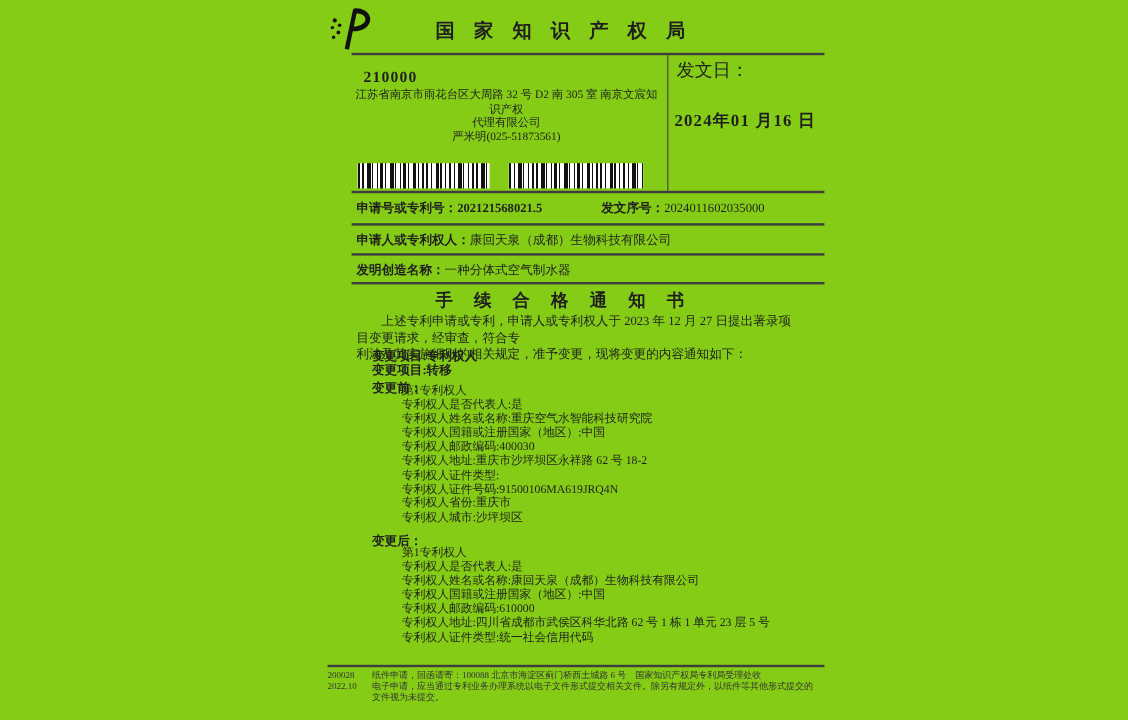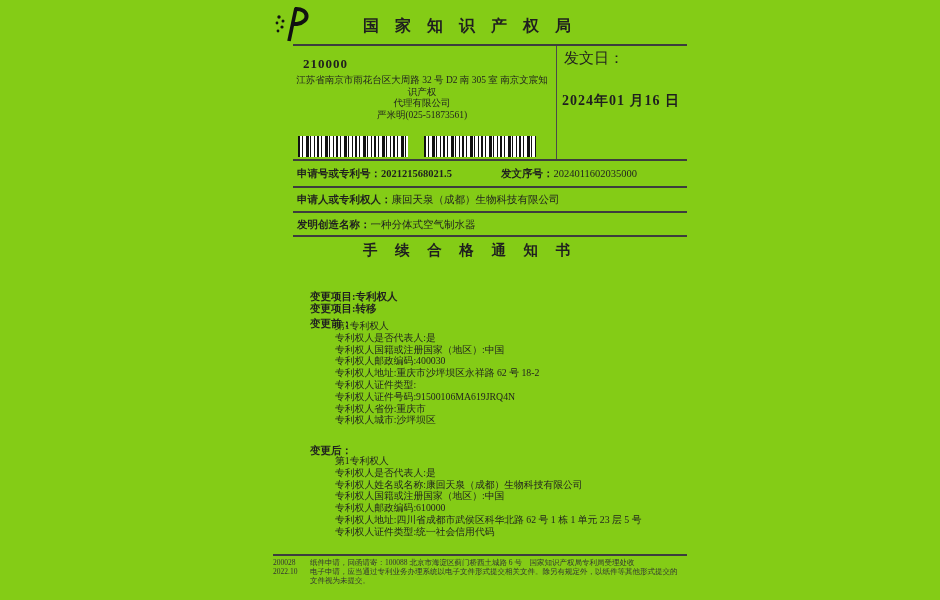--- a/index.html
+++ b/index.html
@@ -89,28 +89,33 @@
   </div>
   <div class="rule" style="left:293px;top:211px;width:394px;height:1.5px;"></div>
 
   <div class="rowtext" style="left:297px;top:218px;">
     <span class="lbl">发明创造名称：</span><span>一种分体式空气制水器</span>
   </div>
   <div class="rule" style="left:293px;top:235px;width:394px;height:1.5px;"></div>
 
   <div class="notice-title">手 续 合 格 通 知 书</div>
 
+  <div class="para">
+    <div class="indent">上述专利申请或专利，申请人或专利权人于 2023 年 12 月 27 日提出著录项目变更请求，经审查，符合专</div>
+    <div>利法及其实施细则的相关规定，准予变更，现将变更的内容通知如下：</div>
+  </div>
 
   <div class="boldline" style="top:290px;">变更项目:专利权人</div>
   <div class="boldline" style="top:302px;">变更项目:转移</div>
   <div class="boldline" style="top:317px;">变更前：</div>
 
   <div class="details" style="top:320px;">
     <div>第1专利权人</div>
     <div>专利权人是否代表人:是</div>
+    <div>专利权人姓名或名称:重庆空气水智能科技研究院</div>
     <div>专利权人国籍或注册国家（地区）:中国</div>
     <div>专利权人邮政编码:400030</div>
     <div>专利权人地址:重庆市沙坪坝区永祥路 62 号 18-2</div>
     <div>专利权人证件类型:</div>
     <div>专利权人证件号码:91500106MA619JRQ4N</div>
     <div>专利权人省份:重庆市</div>
     <div>专利权人城市:沙坪坝区</div>
   </div>
 
   <div class="boldline" style="top:444px;">变更后：</div>

